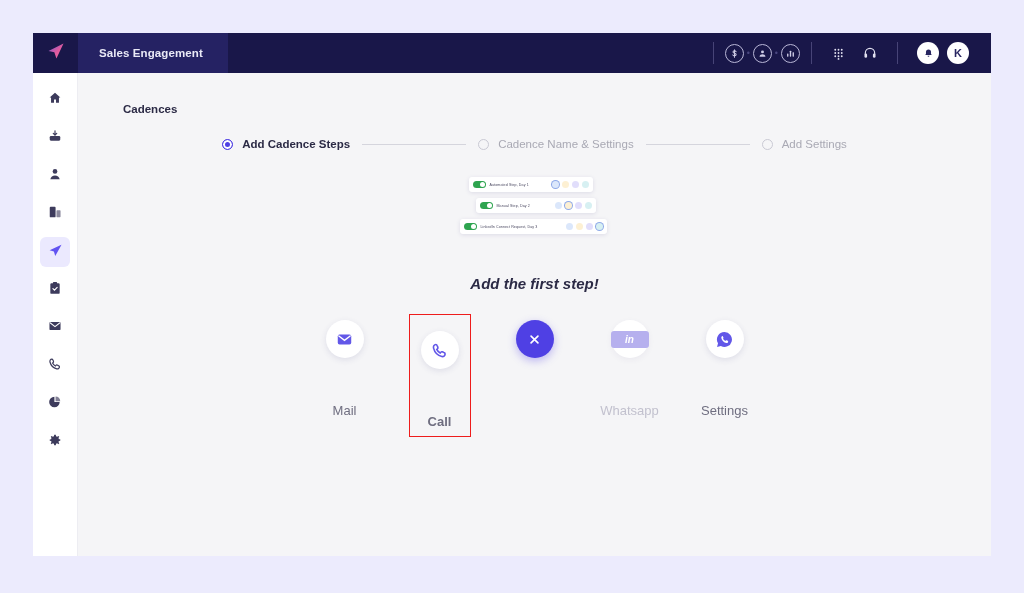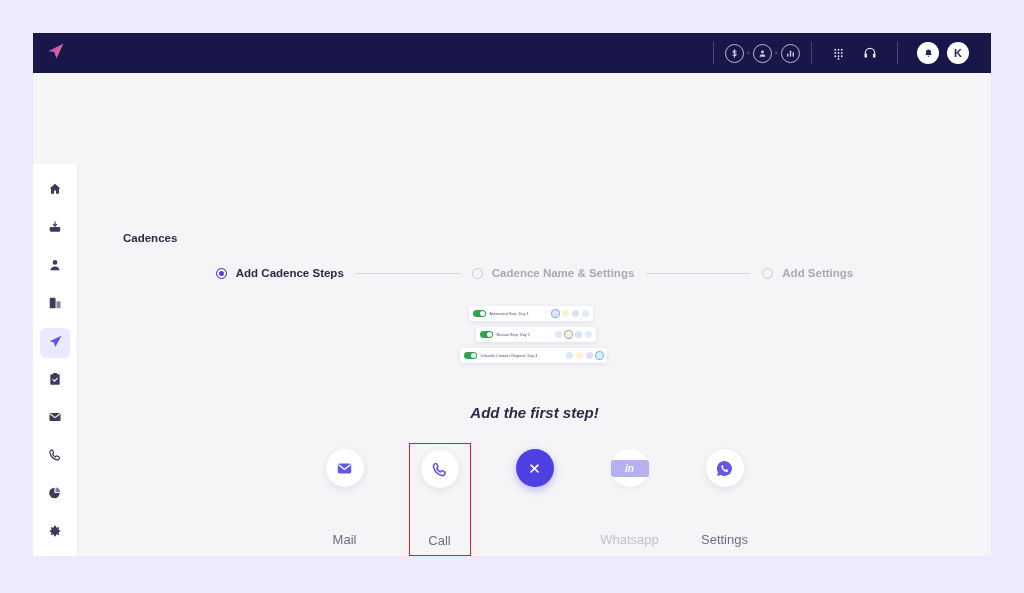--- a/index.html
+++ b/index.html
@@ -58,21 +58,21 @@
   }
   .round-white {
     width: 22px; height: 22px; border-radius: 50%;
     background: #ffffff;
     display: flex; align-items: center; justify-content: center;
     color: #272560; font-size: 11px; font-weight: bold;
     margin-left: 8px;
   }
 
   
-  .body-row { flex: 1; display: flex; min-height: 0; align-items: flex-end; }
+  .body-row { flex: 1; display: flex; min-height: 0; }
   .sidebar {
     width: 45px; flex: 0 0 45px;
     background: #ffffff;
     display: flex; flex-direction: column; align-items: center;
     padding-top: 12px;
     border-right: 1px solid #ededf2;
   }
   .side-item {
     width: 30px; height: 30px; border-radius: 6px;
     display: flex; align-items: center; justify-content: center;
@@ -97,21 +97,21 @@
   .step { display: flex; align-items: center; gap: 9px; }
   .step-radio {
     width: 11px; height: 11px; border-radius: 50%;
     border: 1.6px solid #c9c9d4; background: #f5f5f7;
     display: flex; align-items: center; justify-content: center;
   }
   .step.active .step-radio {
     border-color: #4f40e4; background: #4f40e4;
     box-shadow: inset 0 0 0 2px #ffffff;
   }
-  .step-label { font-size: 11.5px; color: #a9a9b4; font-weight: bold; }
+  .step-label { font-size: 11.5px; color: #a9a9b4; }
   .step.active .step-label { color: #2b2a45; font-weight: bold; }
   .step-line { width: 104px; height: 1px; background: #d5d5dd; margin: 0 12px; }
 
   
   .preview {
     margin: 27px auto 0; width: 160px; position: relative; height: 62px;
   }
   .pcard {
     position: absolute;
     background: #ffffff;
@@ -152,21 +152,21 @@
   }
   .steps-row {
     display: flex; align-items: flex-start; justify-content: center;
     gap: 33px; margin-top: 22px;
   }
   .step-btn {
     width: 62px; display: flex; flex-direction: column;
     align-items: center; gap: 9px; position: relative;
     padding: 6px 0;
   }
-  .step-btn.highlight { border: 1.6px solid #ee1c1c; padding: 6px 0 7px; }
+  .step-btn.highlight { border: 1.6px solid #ee1c1c; padding: 16px 0 7px; font-weight: bold; }
   .step-circle {
     width: 38px; height: 38px; border-radius: 50%;
     background: #ffffff;
     box-shadow: 0 2px 6px rgba(60,55,120,.12);
     display: flex; align-items: center; justify-content: center;
     color: #6257e8;
   }
   .step-circle.disabled { box-shadow: 0 2px 6px rgba(60,55,120,.06); color: #c8c4ee; }
   .step-circle.solid {
     background: #4f40e4; color: #ffffff; box-shadow: 0 3px 8px rgba(79,64,228,.35);
@@ -194,20 +194,23 @@
               <stop offset="0%" stop-color="#6f5bd8"></stop>
               <stop offset="55%" stop-color="#e05a9e"></stop>
               <stop offset="100%" stop-color="#f06ea8"></stop>
             </linearGradient>
           </defs>
           <path d="M21 3 L3 12 L10 13.5 L12.5 21 Z" fill="url(#lg)"></path>
         </svg>
       </span>
     </div>
 
+    <div class="app-tab">
+      <span>Sales Engagement</span>
+    </div>
 
     <div class="topbar-spacer"></div>
 
     <div class="topbar-right">
       <div class="tb-sep"></div>
 
       <div class="circ-icon">
         <svg width="11" height="11" viewBox="0 0 24 24" fill="none" stroke="currentColor" stroke-width="2.2" stroke-linecap="round">
           <path d="M12 4v16M15.5 8.2c-.6-1.3-2-2-3.5-2-2 0-3.3 1-3.3 2.6 0 3.6 7 2 7 5.6 0 1.7-1.5 2.8-3.7 2.8-1.7 0-3.2-.8-3.8-2.2"></path>
         </svg>

